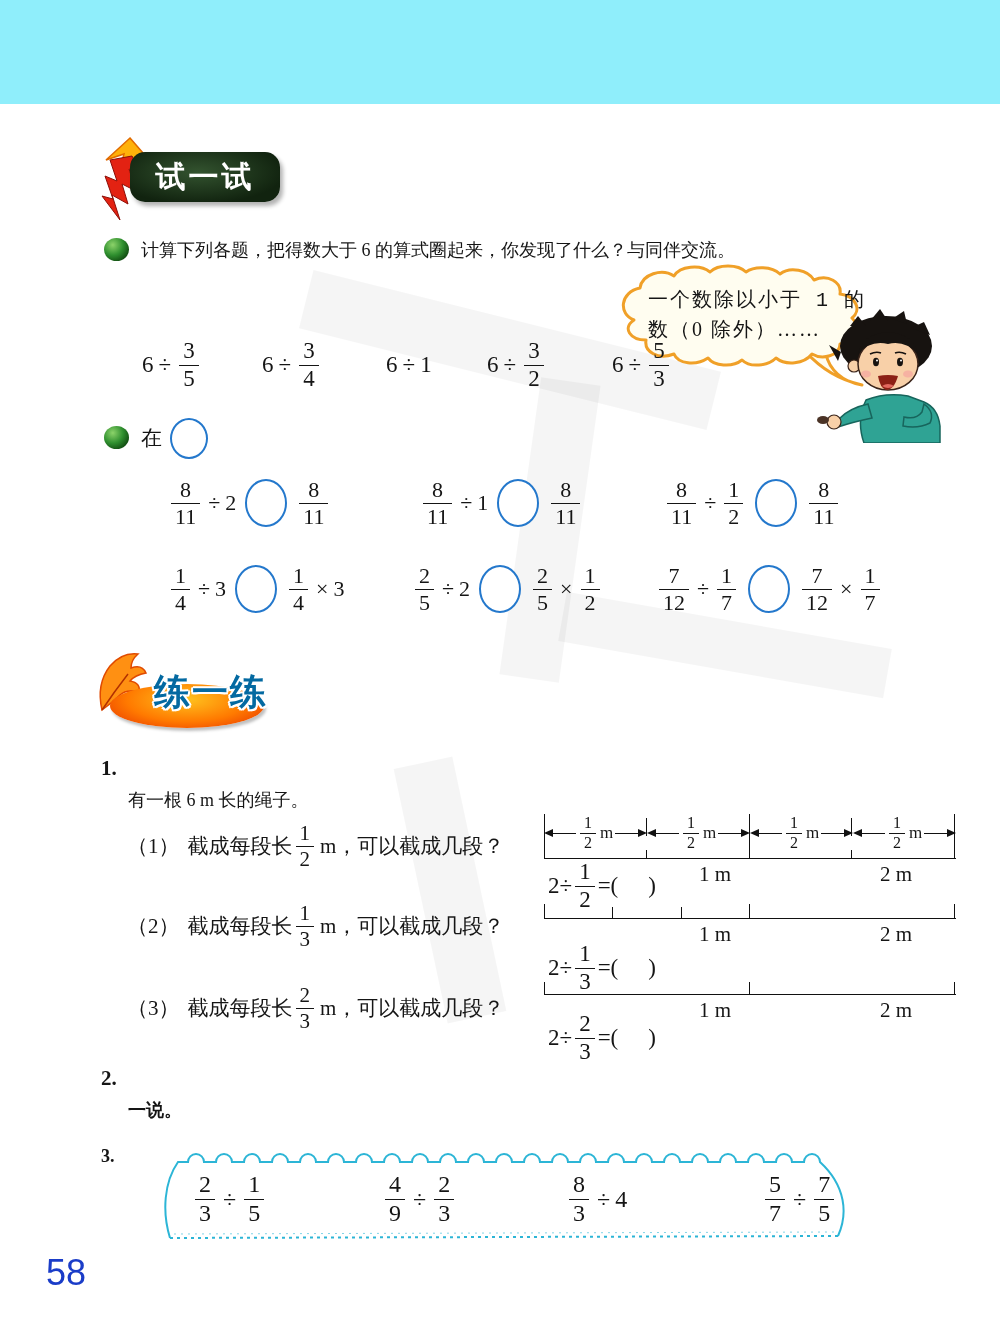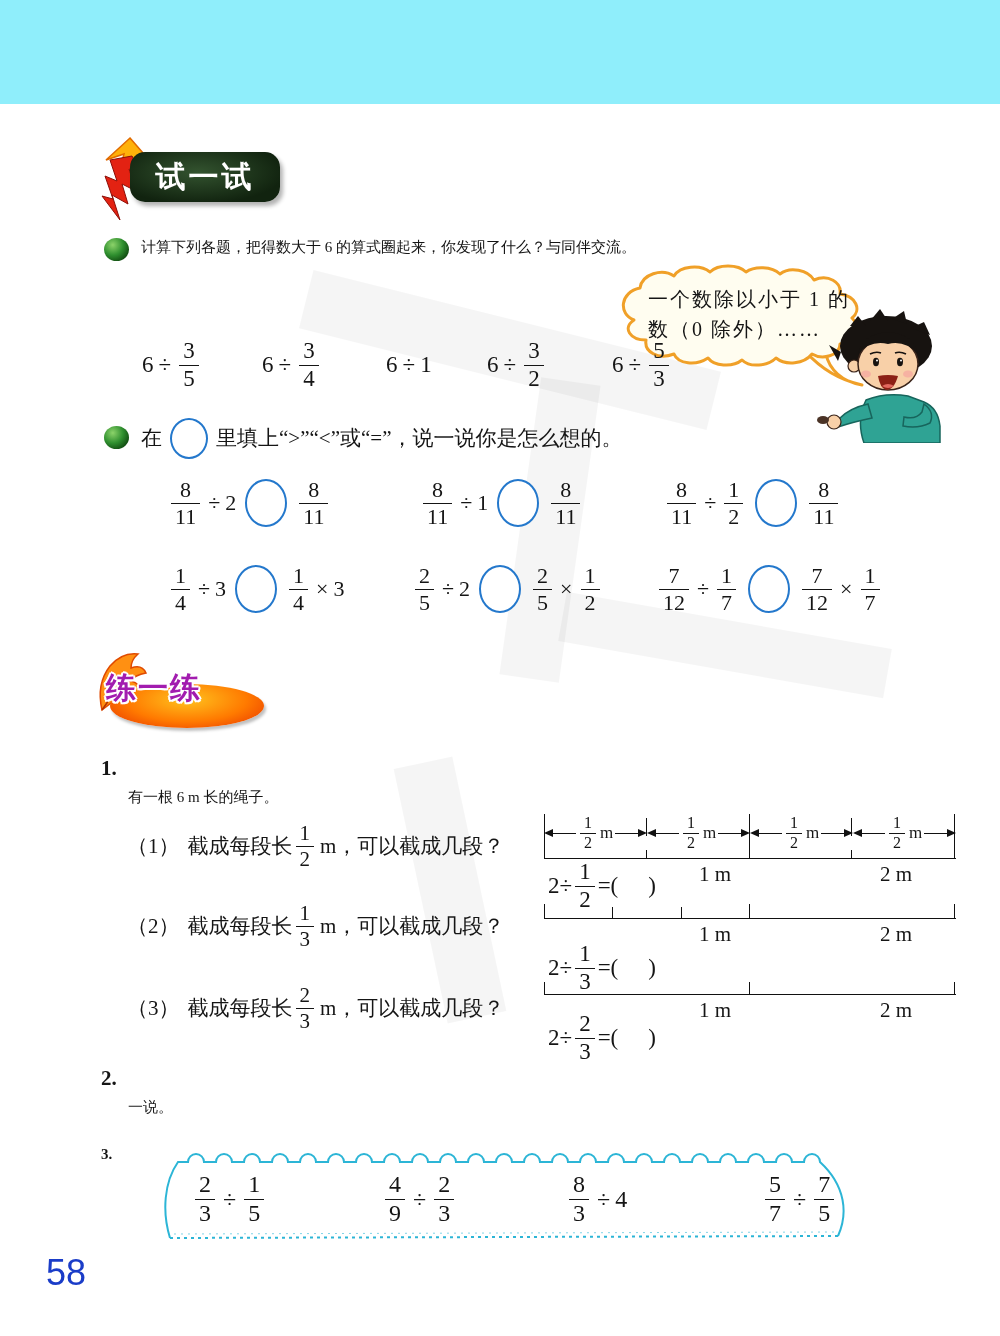--- a/index.html
+++ b/index.html
@@ -11,28 +11,28 @@
   
   .wm{position:absolute;background:#000;opacity:0.04;}
   
   .badge-try{position:absolute;left:130px;top:152px;width:150px;height:50px;border-radius:15px;
     background:radial-gradient(ellipse at 45% 40%, #33532f, #11230f 75%);
     color:#fff;display:flex;align-items:center;justify-content:center;
     font-size:30px;font-weight:bold;letter-spacing:3px;box-shadow:3px 4px 4px rgba(0,0,0,.3);}
   .badge-prac-bg{position:absolute;left:110px;top:684px;width:154px;height:44px;border-radius:50%;
     background:radial-gradient(ellipse at 50% 35%, #ffc21e, #ff7a00 55%, #ea3c00 92%);
     box-shadow:2px 3px 3px rgba(0,0,0,.25);}
-  .badge-prac-label{position:absolute;left:106px;top:668px;width:162px;text-align:left;
-    font-size:30px;font-weight:bold;color:#a21caf;letter-spacing:2px;
+  .badge-prac-label{position:absolute;left:106px;top:668px;width:162px;text-align:right;
+    font-size:36px;font-weight:bold;color:#0369a1;letter-spacing:2px;
     text-shadow:-2px 0 #fff,2px 0 #fff,0 -2px #fff,0 2px #fff,-1.5px -1.5px #fff,1.5px 1.5px #fff,-1.5px 1.5px #fff,1.5px -1.5px #fff;}
   
   .bullet{position:absolute;width:25px;height:23px;border-radius:50%;
     background:radial-gradient(circle at 35% 30%, #8cd36a, #2f8f2f 45%, #0b3e0b 85%);}
   
-  .line{position:absolute;font-size:15px;white-space:nowrap;}
+  .line{position:absolute;font-size:18px;white-space:nowrap;}
   .flexline{position:absolute;display:flex;align-items:center;font-size:21px;white-space:nowrap;}
   .qnum{font-weight:bold;margin-right:8px;}
   
   .fr{display:inline-flex;flex-direction:column;align-items:center;line-height:1.06;margin:0 3px;vertical-align:middle;}
   .fr .fn{padding:0 4px 1px;}
   .fr .fd{border-top:1.7px solid #151515;padding:1px 4px 0;}
   
   .expr{position:absolute;display:flex;align-items:center;font-size:23px;height:58px;}
   .op{margin:0 5px;}
   .ans{width:38px;height:44px;border:2.6px solid #2478cc;border-radius:50%;margin:0 9px;flex:0 0 auto;background:#fff;}
@@ -84,21 +84,21 @@
     <span>试一试</span>
   </div>
 
   <span class="bullet" style="left:104px;top:238px;"></span>
   <div class="line" style="left:141px;top:238px;">计算下列各题，把得数大于 6 的算式圈起来，你发现了什么？与同伴交流。</div>
 
   <svg class="abs" style="left:610px;top:264px" width="276" height="132" viewBox="0 0 276 132">
     <path d="M196,88 C212,106 230,116 252,121 C232,118 219,105 216,90 Z" fill="#fffdf0" stroke="#f0a028" stroke-width="3" stroke-linejoin="round"></path>
     <path d="M24,56 C8,50 10,28 30,24 C32,10 52,4 64,12 C70,2 90,0 100,8 C108,0 128,0 136,8 C144,2 162,2 170,10 C180,2 198,6 204,16 C218,10 232,18 230,30 C246,32 252,46 242,54 C252,64 246,78 230,80 C230,92 212,96 202,90 C194,100 176,102 166,94 C158,102 140,104 132,96 C122,104 104,102 98,94 C86,102 68,100 64,90 C48,96 34,88 36,76 C20,76 12,64 24,56 Z" fill="#fffdf0" stroke="#f0a028" stroke-width="3" stroke-linejoin="round"></path>
   </svg>
-  <div class="bubtxt" style="left:648px;top:286px;">一个数除以小于 1 的</div>
+  <div class="bubtxt" style="left:648px;top:286px;font-family:Liberation Mono, monospace;">一个数除以小于 1 的</div>
   <div class="bubtxt" style="left:648px;top:316px;font-family:Liberation Serif, serif;">数（0 除外）……</div>
 
   <svg class="abs" style="left:808px;top:308px" width="150" height="135" viewBox="0 0 150 135">
     <ellipse cx="78" cy="38" rx="46" ry="30" fill="#171310"></ellipse>
     <polygon points="50,8 58,18 42,18" fill="#171310"></polygon>
     <polygon points="72,1 80,13 62,13" fill="#171310"></polygon>
     <polygon points="96,3 99,16 84,11" fill="#171310"></polygon>
     <polygon points="116,14 122,27 103,20" fill="#171310"></polygon>
     <polygon points="33,44 21,37 30,53" fill="#171310"></polygon>
     <circle cx="46" cy="58" r="6" fill="#f8d0a8" stroke="#3a241a" stroke-width="1.2"></circle>
@@ -156,21 +156,20 @@
     <span class="fr">
         <span class="fn">5</span>
         <span class="fd">3</span>
       </span>
   </div>
 
   <span class="bullet" style="left:104px;top:426px;"></span>
   <div class="flexline" style="left:141px;top:414px;height:48px;">
     <span>在</span>
     <span class="anssm"></span>
-    <span>里填上“&gt;”“&lt;”或“=”，说一说你是怎么想的。</span>
   </div>
 
   <div class="expr" style="left:168px;top:474px;font-size:22px;">
     <span class="fr">
         <span class="fn">8</span>
         <span class="fd">11</span>
       </span>
     <span class="op">÷</span>
     <span>2</span>
     <span class="ans"></span>
@@ -419,21 +418,21 @@
         </span>
       <span>=(</span>
       <span class="gap"></span>
       <span>)</span>
     </div>
   </div>
 
   <div class="flexline" style="left:101px;top:1062px;height:32px;">
     <span class="qnum">2.</span>
   </div>
-  <div class="line" style="left:128px;top:1098px;">一说。</div>
+  <div class="line" style="left:128px;top:1098px;font-weight:bold;">一说。</div>
 
   <div class="line" style="left:101px;top:1146px;font-weight:bold;">3.</div>
   <svg class="abs" style="left:150px;top:1142px" width="750" height="108" viewBox="0 0 750 108">
     <path d="M20,96 C12,70 14,40 28,20 h10 a8,8 0 0 1 16,0 h12 a8,8 0 0 1 16,0 h12 a8,8 0 0 1 16,0 h12 a8,8 0 0 1 16,0 h12 a8,8 0 0 1 16,0 h12 a8,8 0 0 1 16,0 h12 a8,8 0 0 1 16,0 h12 a8,8 0 0 1 16,0 h12 a8,8 0 0 1 16,0 h12 a8,8 0 0 1 16,0 h12 a8,8 0 0 1 16,0 h12 a8,8 0 0 1 16,0 h12 a8,8 0 0 1 16,0 h12 a8,8 0 0 1 16,0 h12 a8,8 0 0 1 16,0 h12 a8,8 0 0 1 16,0 h12 a8,8 0 0 1 16,0 h12 a8,8 0 0 1 16,0 h12 a8,8 0 0 1 16,0 h12 a8,8 0 0 1 16,0 h12 a8,8 0 0 1 16,0 h12 a8,8 0 0 1 16,0 h12 a8,8 0 0 1 16,0 C696,44 698,72 688,94 Z" fill="#ffffff"></path>
     <path d="M20,96 C12,70 14,40 28,20 h10 a8,8 0 0 1 16,0 h12 a8,8 0 0 1 16,0 h12 a8,8 0 0 1 16,0 h12 a8,8 0 0 1 16,0 h12 a8,8 0 0 1 16,0 h12 a8,8 0 0 1 16,0 h12 a8,8 0 0 1 16,0 h12 a8,8 0 0 1 16,0 h12 a8,8 0 0 1 16,0 h12 a8,8 0 0 1 16,0 h12 a8,8 0 0 1 16,0 h12 a8,8 0 0 1 16,0 h12 a8,8 0 0 1 16,0 h12 a8,8 0 0 1 16,0 h12 a8,8 0 0 1 16,0 h12 a8,8 0 0 1 16,0 h12 a8,8 0 0 1 16,0 h12 a8,8 0 0 1 16,0 h12 a8,8 0 0 1 16,0 h12 a8,8 0 0 1 16,0 h12 a8,8 0 0 1 16,0 h12 a8,8 0 0 1 16,0 h12 a8,8 0 0 1 16,0 C696,44 698,72 688,94" fill="none" stroke="#2cb5d6" stroke-width="2"></path>
     <path d="M20,96 L688,94" stroke="#2cb5d6" stroke-width="2" stroke-dasharray="3,4" fill="none"></path>
     <path d="M24,92 L684,90" stroke="#2cb5d6" stroke-width="1" stroke-dasharray="2,5" fill="none" opacity="0.6"></path>
   </svg>
   <div class="q3e" style="left:192px;top:1168px;">
     <span class="fr">

